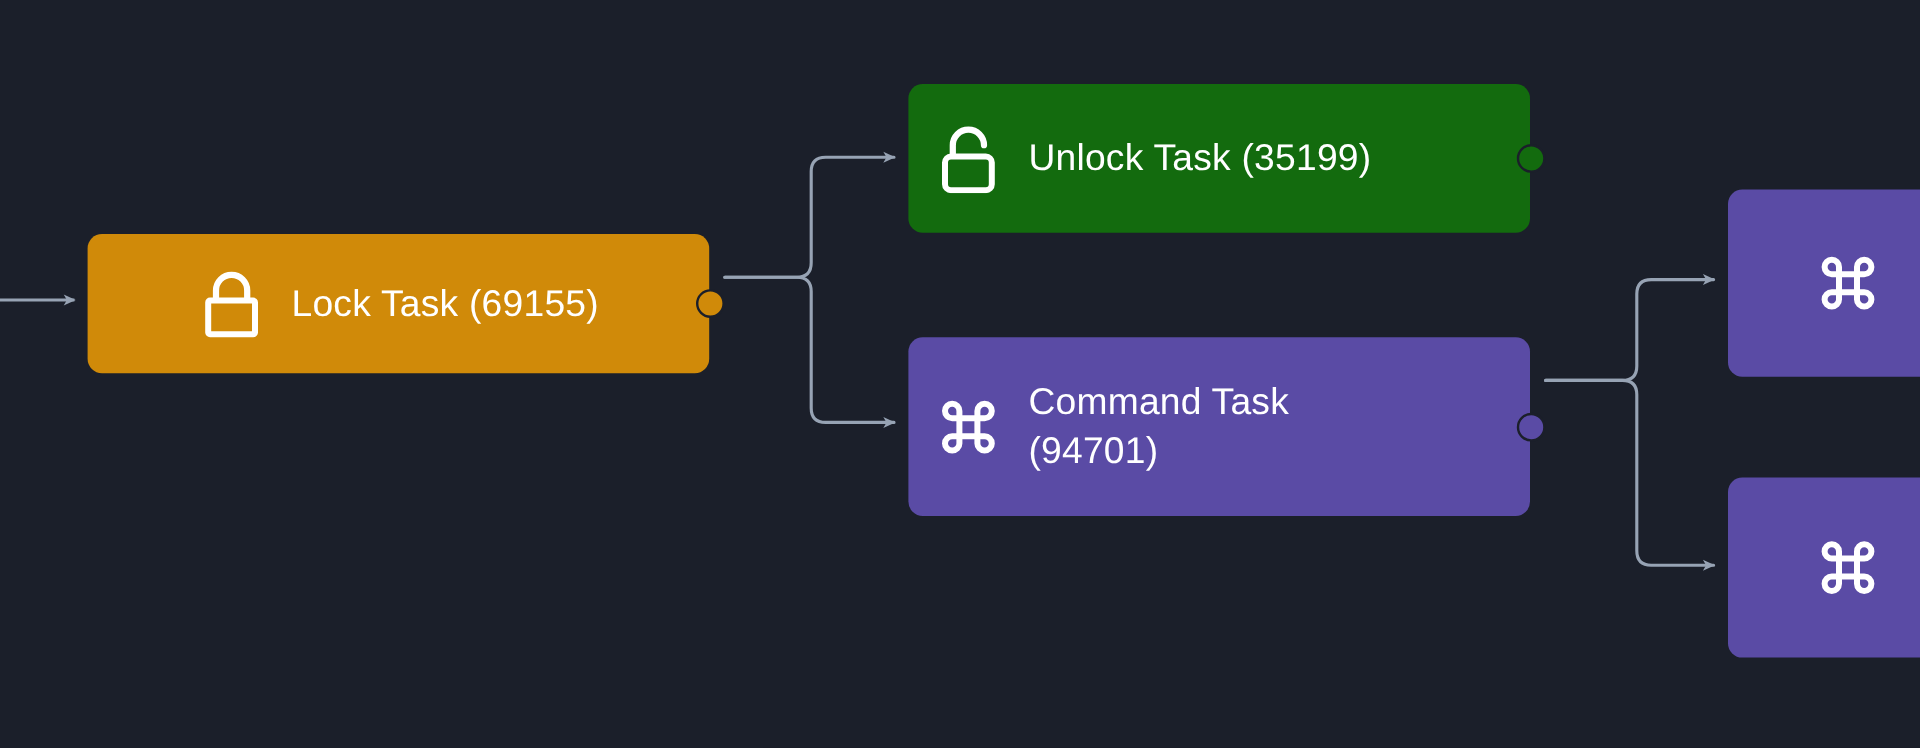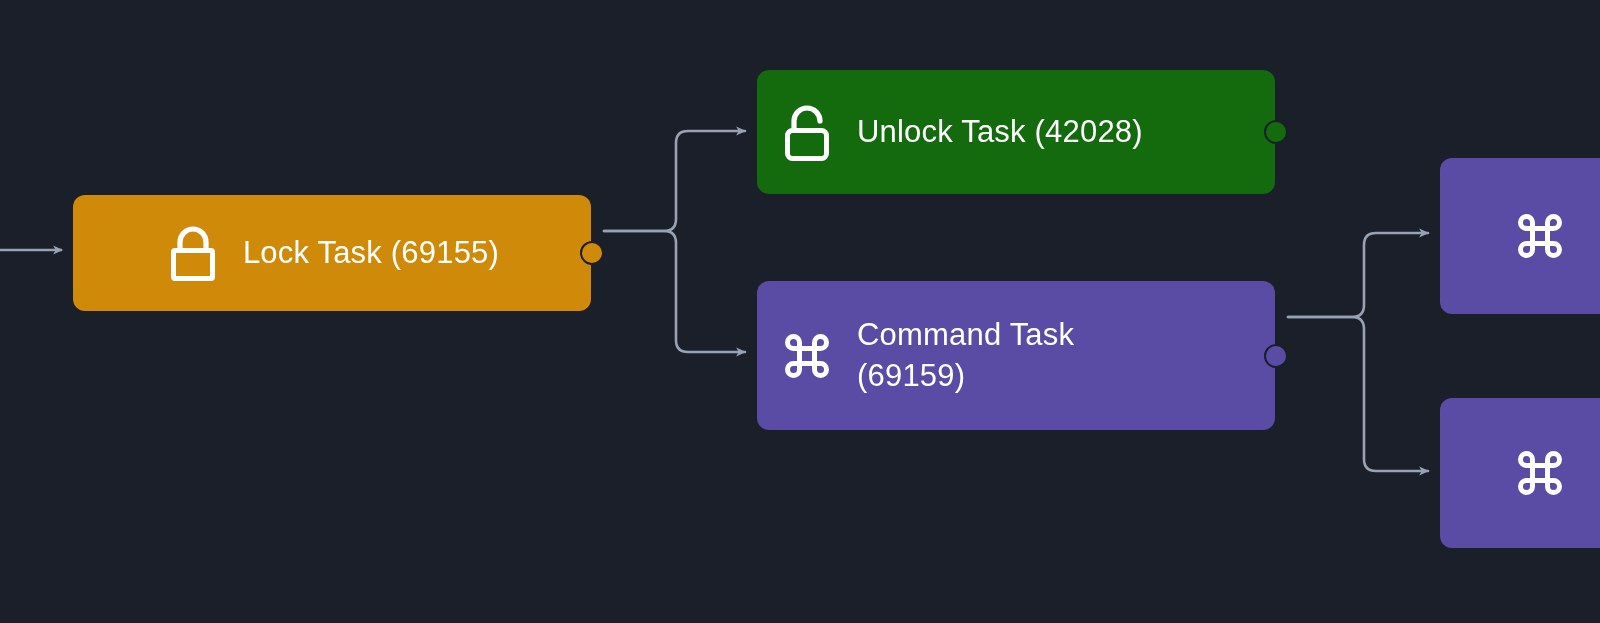--- a/index.html
+++ b/index.html
@@ -113,36 +113,36 @@
     <span class="handle right"></span>
   </div>
 
   <div class="node" id="node-unlock">
     <span class="node-icon">
       <svg width="54" height="58" viewBox="0 0 54 58" fill="none">
         <path d="M14 27 V18 a13 13 0 0 1 26 0" stroke="#ffffff" stroke-width="5.2" fill="none" stroke-linecap="round"></path>
         <rect x="7.5" y="27.5" width="39" height="28" rx="5" stroke="#ffffff" stroke-width="5" fill="none"></rect>
       </svg>
     </span>
-    <span class="node-label">Unlock Task (42028)</span>
+    <span class="node-label">Unlock Task (35199)</span>
     <span class="handle right"></span>
   </div>
 
   <div class="node" id="node-command">
     <span class="node-icon">
       <svg width="54" height="54" viewBox="0 0 54 54" fill="none">
         <path d="M19.5 19.5 h15 v15 h-15 z
                  M19.5 19.5 h-6 a6 6 0 1 1 6 -6 z
                  M34.5 19.5 h6 a6 6 0 1 0 -6 -6 z
                  M19.5 34.5 h-6 a6 6 0 1 0 6 6 z
                  M34.5 34.5 h6 a6 6 0 1 1 -6 6 z" stroke="#ffffff" stroke-width="5" fill="none" stroke-linejoin="round"></path>
       </svg>
     </span>
     <span class="node-label">Command Task
-(69159)</span>
+(94701)</span>
     <span class="handle right"></span>
   </div>
 
   <div class="node" id="node-cmd-right-1">
     <span class="node-icon">
       <svg width="54" height="54" viewBox="0 0 54 54" fill="none">
         <path d="M19.5 19.5 h15 v15 h-15 z
                  M19.5 19.5 h-6 a6 6 0 1 1 6 -6 z
                  M34.5 19.5 h6 a6 6 0 1 0 -6 -6 z
                  M19.5 34.5 h-6 a6 6 0 1 0 6 6 z

